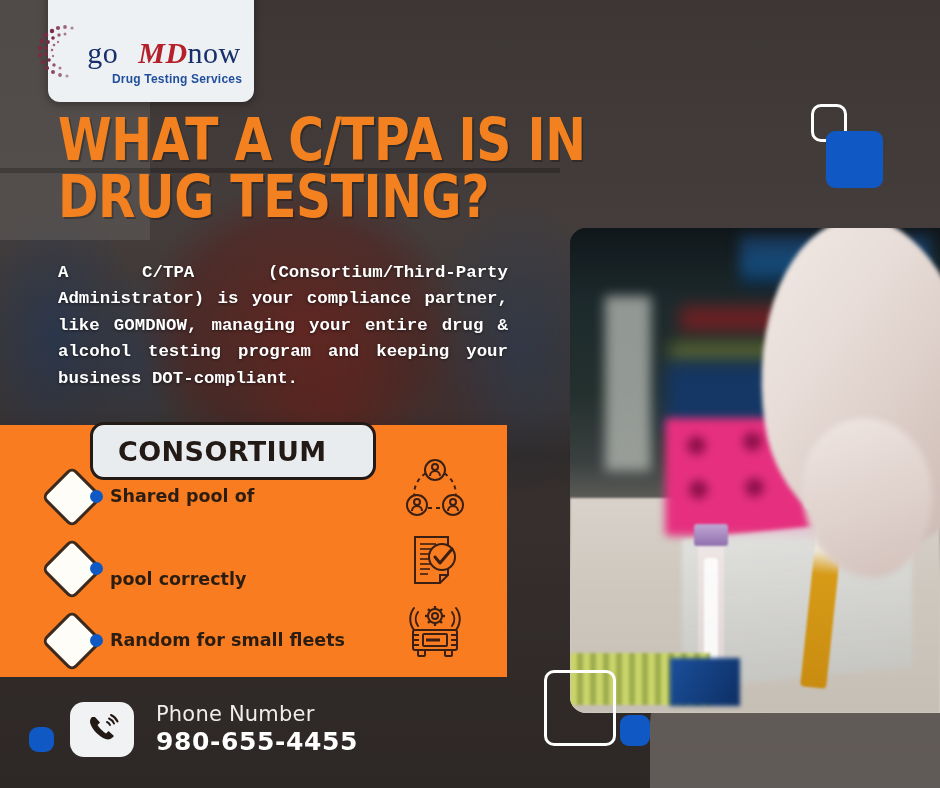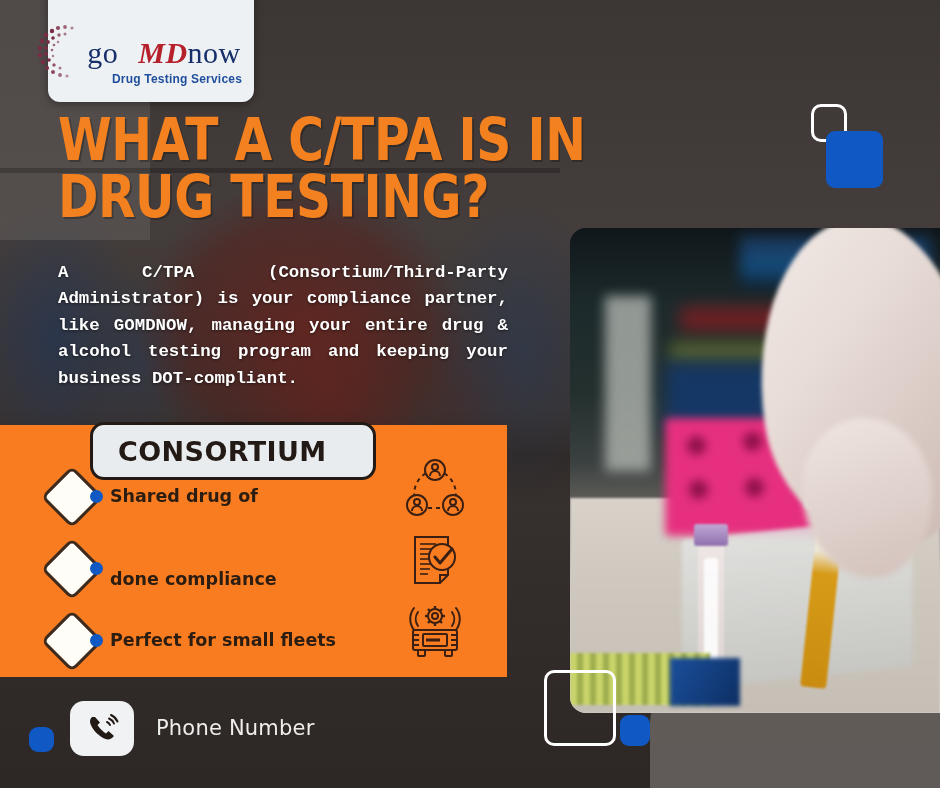--- a/index.html
+++ b/index.html
@@ -462,42 +462,42 @@
   </div>
 
   <div class="feature-list">
 
     <div class="feature-item">
       <span class="diamond-wrap">
         <span class="diamond"></span>
           <span class="blue-dot"></span>
       </span>
       <span class="feature-text">
-        <span>Shared drug of</span><br>
+        <span>Shared pool of</span><br>
       </span>
     </div>
 
     <div class="feature-item">
       <span class="diamond-wrap">
         <span class="diamond"></span>
           <span class="blue-dot"></span>
       </span>
       <span class="feature-text">
         <br>
-        <span>done compliance</span>
+        <span>pool correctly</span>
       </span>
     </div>
 
     <div class="feature-item">
       <span class="diamond-wrap">
         <span class="diamond"></span>
           <span class="blue-dot"></span>
       </span>
       <span class="feature-text">
-        <span>Perfect for small fleets</span><br>
+        <span>Random for small fleets</span><br>
       </span>
     </div>
   </div>
 
   <div class="feature-icons">
 
     <div class="f-icon">
       <svg width="62" height="62" viewBox="0 0 62 62" fill="none" stroke="#3a1f12" stroke-width="2">
         <path d="M13 48 A24 24 0 0 1 31 13 A24 24 0 0 1 49 48" stroke-dasharray="4 4"></path>
         <path d="M16 51 H46" stroke-dasharray="4 4"></path>
@@ -572,16 +572,17 @@
         <path d="M7 5 C5 7 4.5 9.5 5.5 12 C8 18.5 14 24.5 20.5 27 C23 28 25.5 27.5 27.5 25.5 L29 24 L23.5 19 L21 21.5 C18.5 20 14 15.5 12.5 13 L15 10.5 L10 5 Z" fill="#231a15"></path>
         <g fill="none" stroke="#231a15" stroke-width="2" stroke-linecap="round">
           <path d="M22 10 a5 5 0 0 1 3 3"></path>
           <path d="M24 6.5 a9 9 0 0 1 5 5"></path>
           <path d="M26 3 a13 13 0 0 1 6.5 6.5"></path>
         </g>
       </svg>
     </span>
     <span class="phone-text">
       <span class="phone-label">Phone Number</span>
+      <span class="phone-number" style="display:block;">980-655-4455</span>
     </span>
   </div>
 
 </div>
 
 </body></html>

